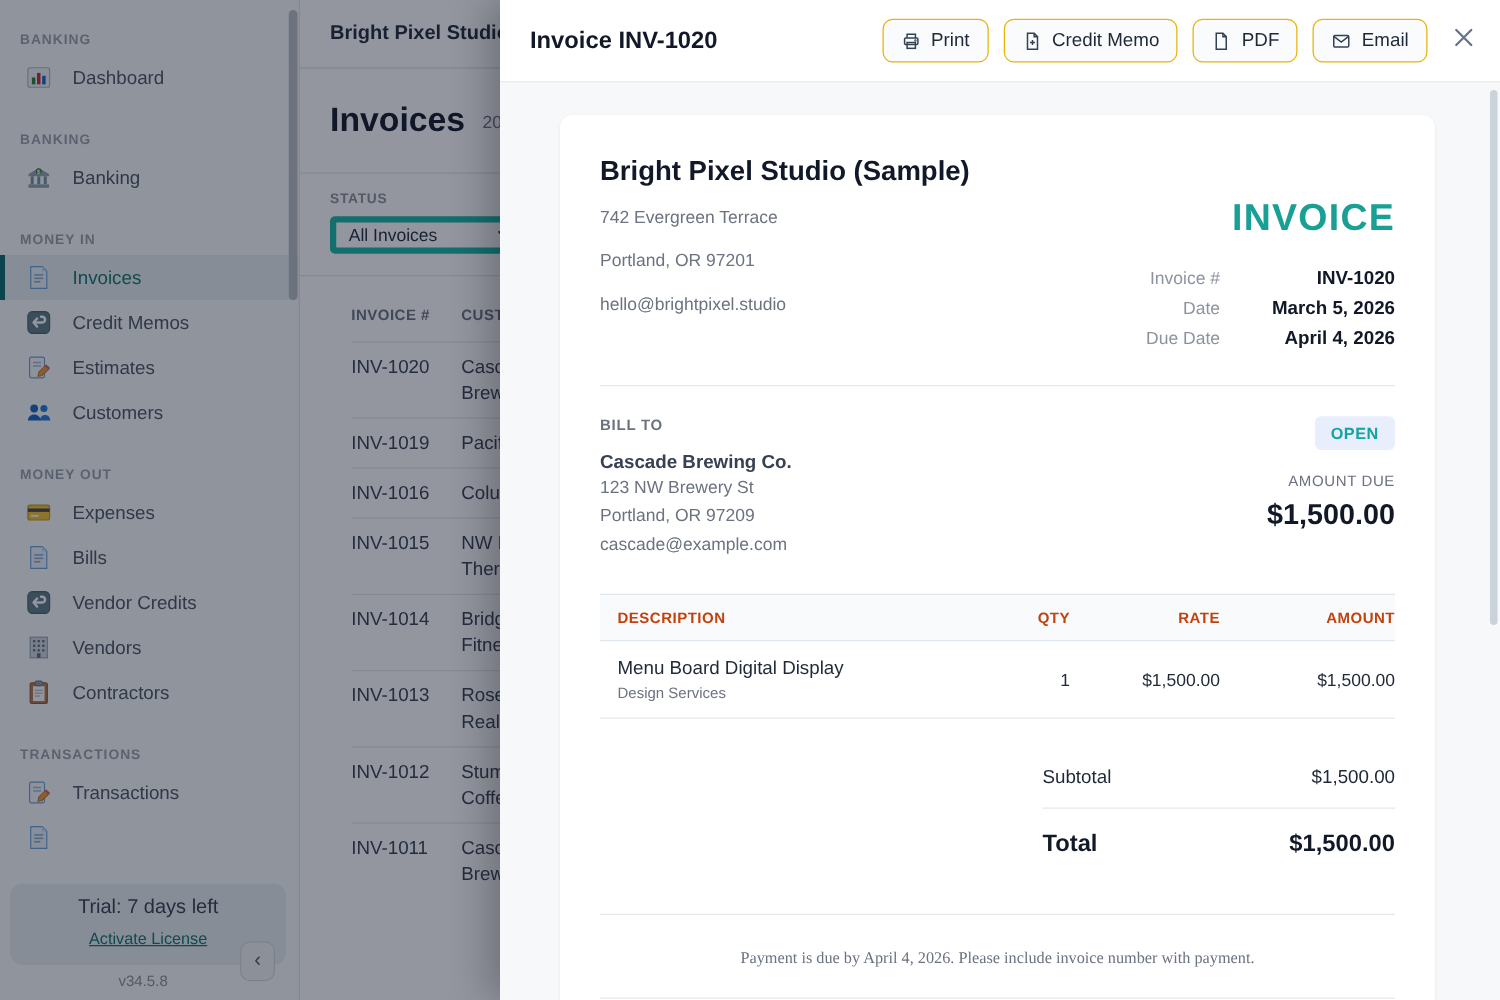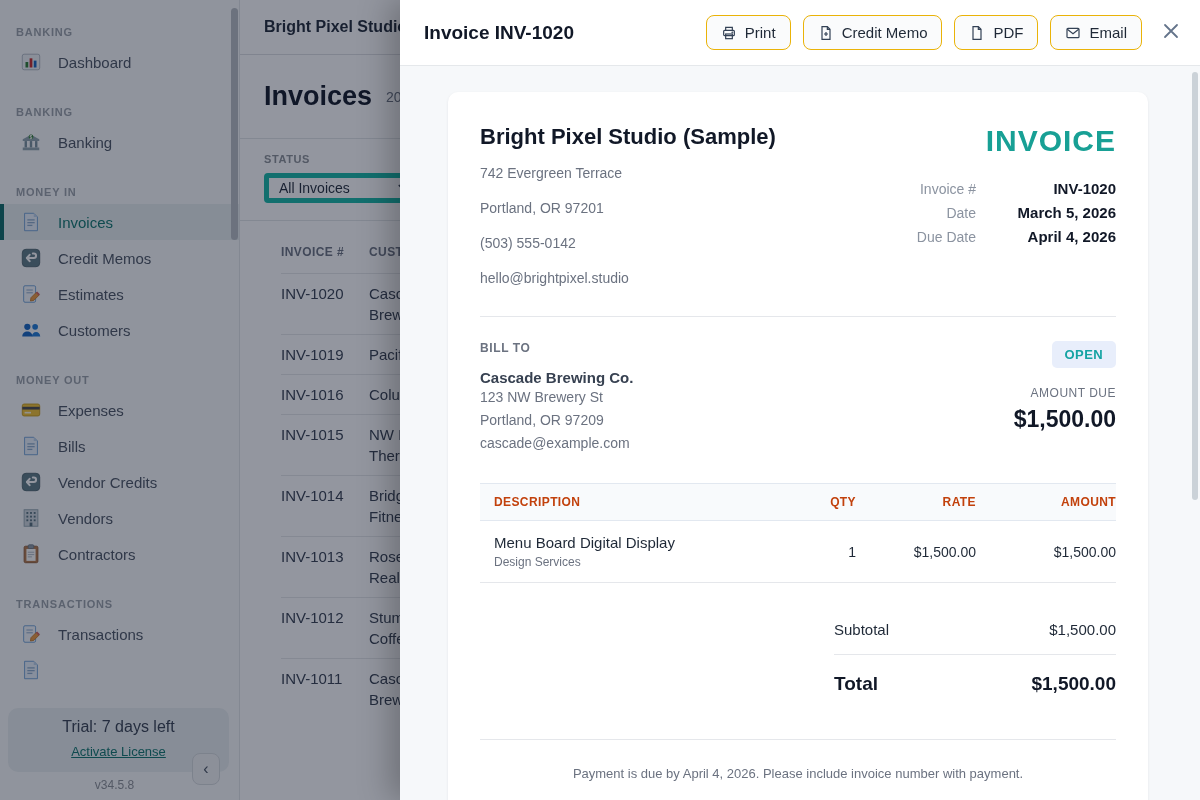--- a/index.html
+++ b/index.html
@@ -73,21 +73,21 @@
   .modal-scroll-thumb { position:absolute; top:72px; right:2px; width:6px; height:428px;
     border-radius:3px; background:#cbd2d8; }
 
   
   .card { background:#fff; border-radius:10px; box-shadow:0 1px 3px rgba(16,24,40,.08);
     padding:32px 32px 40px; }
   .inv-top { display:flex; justify-content:space-between; }
   .company-name { font-size:22px; font-weight:bold; color:#111827; }
   .company-lines { margin-top:12px; }
   .company-lines p { font-size:14px; color:#6b7280; line-height:23px;margin-top:12px; }
-  .inv-top-right { text-align:right; }
+  .inv-top-right { text-align:right;margin-top:34px; }
   .doc-type { font-size:30px; font-weight:bold; letter-spacing:1px; color:#18a095; }
   .meta-rows { margin-top:18px; }
   .meta-row { display:flex; justify-content:flex-end; align-items:baseline; padding:3.5px 0; }
   .meta-label { font-size:14px; color:#8b93a0; }
   .meta-value { width:140px; text-align:right; font-size:15px; font-weight:bold; color:#111827; }
   .hr { border:none; border-top:1px solid #e5e7eb; margin:26px 0 0; }
 
   .bill-section { display:flex; justify-content:space-between; margin-top:24px; }
   .bill-label { font-size:12px; font-weight:bold; letter-spacing:.6px; color:#6b7280; }
   .bill-name { margin-top:14px; font-size:15px; font-weight:bold; color:#374151; }
@@ -114,21 +114,21 @@
 
   .totals-wrap { display:flex; justify-content:flex-end; margin-top:38px; }
   .totals { width:282px; }
   .t-row { display:flex; justify-content:space-between; align-items:baseline; }
   .t-label { font-size:15px; color:#1f2937; }
   .t-value { font-size:15px; color:#1f2937; }
   .t-divider { border:none; border-top:1px solid #e5e7eb; margin:16px 0 18px; }
   .t-total-label { font-size:19px; font-weight:bold; color:#111827; }
   .t-total-value { font-size:19px; font-weight:bold; color:#111827; }
 
-  .note { margin-top:26px; text-align:center; font-size:13px; color:#6b7280; }
+  .note { margin-top:26px; text-align:center; font-size:13px; color:#6b7280;font-family:Liberation Serif, serif; }
   .eh-label { margin-top:22px; font-size:13px; font-weight:bold; letter-spacing:.5px; color:#4b5563; }
 </style>
 </head>
 <body>
 
 <div class="screen">
 
   <div class="sidebar">
     <div id="nav-sections">
         <div class="nav-section">
@@ -430,21 +430,20 @@
 
     <div class="modal-body">
       <div class="card">
 
         <div class="inv-top">
           <div>
             <div class="company-name">Bright Pixel Studio (Sample)</div>
             <div class="company-lines" id="company-lines">
                 <p>742 Evergreen Terrace</p>
                 <p>Portland, OR 97201</p>
-                <p>(503) 555-0142</p>
                 <p>hello@brightpixel.studio</p>
               </div>
           </div>
           <div class="inv-top-right">
             <div class="doc-type">INVOICE</div>
             <div class="meta-rows" id="meta-rows">
                 <div class="meta-row">
                   <span class="meta-label">Invoice #</span>
                   <span class="meta-value">INV-1020</span>
                 </div>

